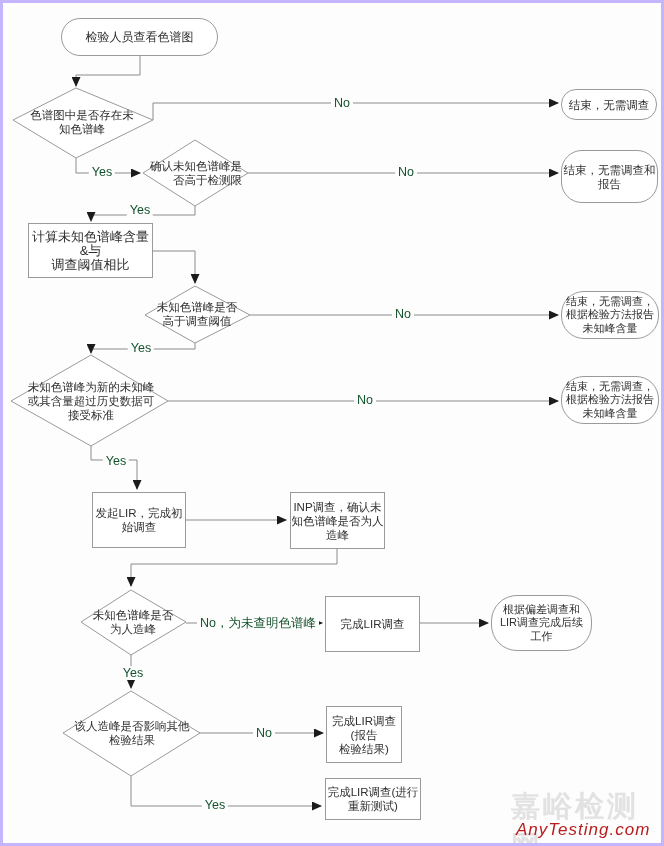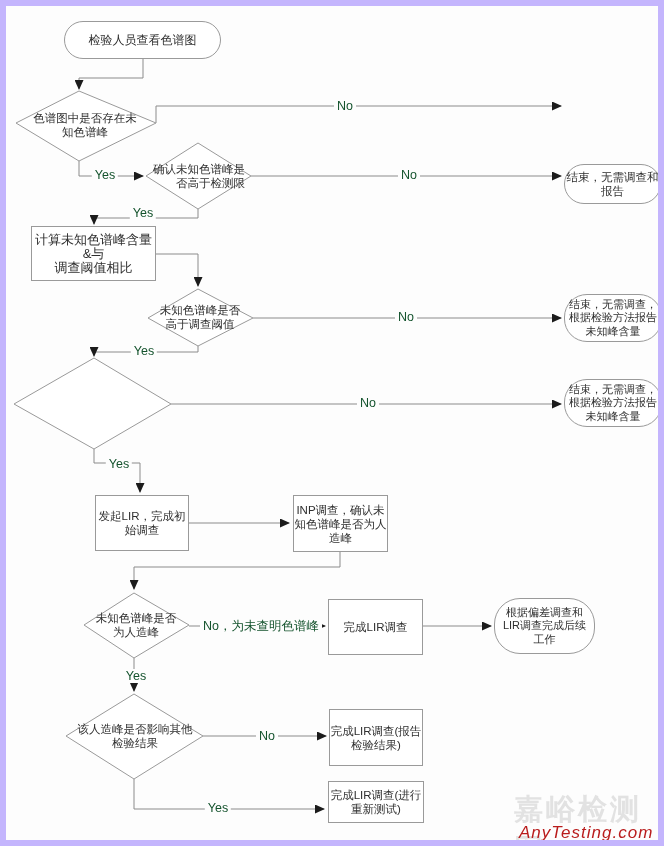--- a/index.html
+++ b/index.html
@@ -2,21 +2,21 @@
 <html><head>
 <meta charset="utf-8">
 <style>
   html,body{margin:0;padding:0;background:#ffffff;}
   #canvas{
     position:relative;
     width:664px;height:846px;
     background:#fdfdfd;
     font-family:"Liberation Sans","DejaVu Sans",sans-serif;
     overflow:hidden;
-    border:6px solid #c4b5fd;
+    border:3px solid #c4b5fd;
     box-sizing:border-box;
   }
   #wires{position:absolute;left:0;top:0;width:664px;height:846px;}
   .node{
     position:absolute;box-sizing:border-box;
     border:1px solid #9a9a9a;background:#ffffff;
     display:flex;align-items:center;justify-content:center;
     text-align:center;font-size:11.5px;line-height:14px;
     color:#2f2f2f;white-space:pre-line;
   }
@@ -79,22 +79,23 @@
       <polygon points="192,137 245,170 192,203 140,170"></polygon>
       <polygon points="192,283 247,312 192,340 142,312"></polygon>
       <polygon points="88,352 165,398 88,443 8,398"></polygon>
       <polygon points="128,587 183,619 128,652 78,619"></polygon>
       <polygon points="128,688 197,730 128,773 60,730"></polygon>
     </g>
   </svg>
 
   <div class="node terminal" style="left:58px;top:15px;width:157px;height:38px;border-radius:19px;font-size:12px;">检验人员查看色谱图</div>
 
+  <div class="node terminal" style="left:558px;top:86px;width:96px;height:31px;border-radius:15px;">结束，无需调查</div>
 
-  <div class="node terminal" style="left:558px;top:158px;width:97px;height:40px;border-radius:21px;">结束，无需调查和
+  <div class="node terminal" style="left:558px;top:147px;width:97px;height:53px;border-radius:21px;">结束，无需调查和
 报告</div>
 
   <div class="node terminal" style="left:558px;top:288px;width:98px;height:48px;border-radius:23px;font-size:11px;line-height:13.5px;">结束，无需调查，
 根据检验方法报告
 未知峰含量</div>
 
   <div class="node terminal" style="left:558px;top:373px;width:98px;height:48px;border-radius:23px;font-size:11px;line-height:13.5px;">结束，无需调查，
 根据检验方法报告
 未知峰含量</div>
 
@@ -107,32 +108,35 @@
   <div class="node" style="left:287px;top:489px;width:95px;height:57px;">INP调查，确认未
 知色谱峰是否为人
 造峰</div>
 
   <div class="node terminal" style="left:488px;top:592px;width:101px;height:56px;border-radius:26px;font-size:11px;line-height:13.5px;">根据偏差调查和
 LIR调查完成后续
 工作</div>
 
   <div class="node" style="left:322px;top:593px;width:95px;height:56px;">完成LIR调查</div>
 
-  <div class="node" style="left:323px;top:703px;width:94px;height:57px;">完成LIR调查(报告
+  <div class="node" style="left:323px;top:703px;width:76px;height:57px;">完成LIR调查(报告
 检验结果)</div>
 
   <div class="node" style="left:322px;top:775px;width:96px;height:42px;">完成LIR调查(进行
 重新测试)</div>
 
   <div class="dlabel" style="left:79px;top:119px;">色谱图中是否存在未
 知色谱峰</div>
   <div class="dlabel" style="left:193px;top:170px;text-align:right;">确认未知色谱峰是
 否高于检测限</div>
   <div class="dlabel" style="left:194px;top:311px;">未知色谱峰是否
 高于调查阈值</div>
+  <div class="dlabel" style="left:88px;top:398px;">未知色谱峰为新的未知峰
+或其含量超过历史数据可
+接受标准</div>
   <div class="dlabel" style="left:130px;top:619px;">未知色谱峰是否
 为人造峰</div>
   <div class="dlabel" style="left:129px;top:730px;">该人造峰是否影响其他
 检验结果</div>
 
   <div class="elabel" style="left:339px;top:100px;">No</div>
   <div class="elabel" style="left:99px;top:169px;">Yes</div>
   <div class="elabel" style="left:403px;top:169px;">No</div>
   <div class="elabel" style="left:137px;top:207px;">Yes</div>
   <div class="elabel" style="left:400px;top:311px;">No</div>

